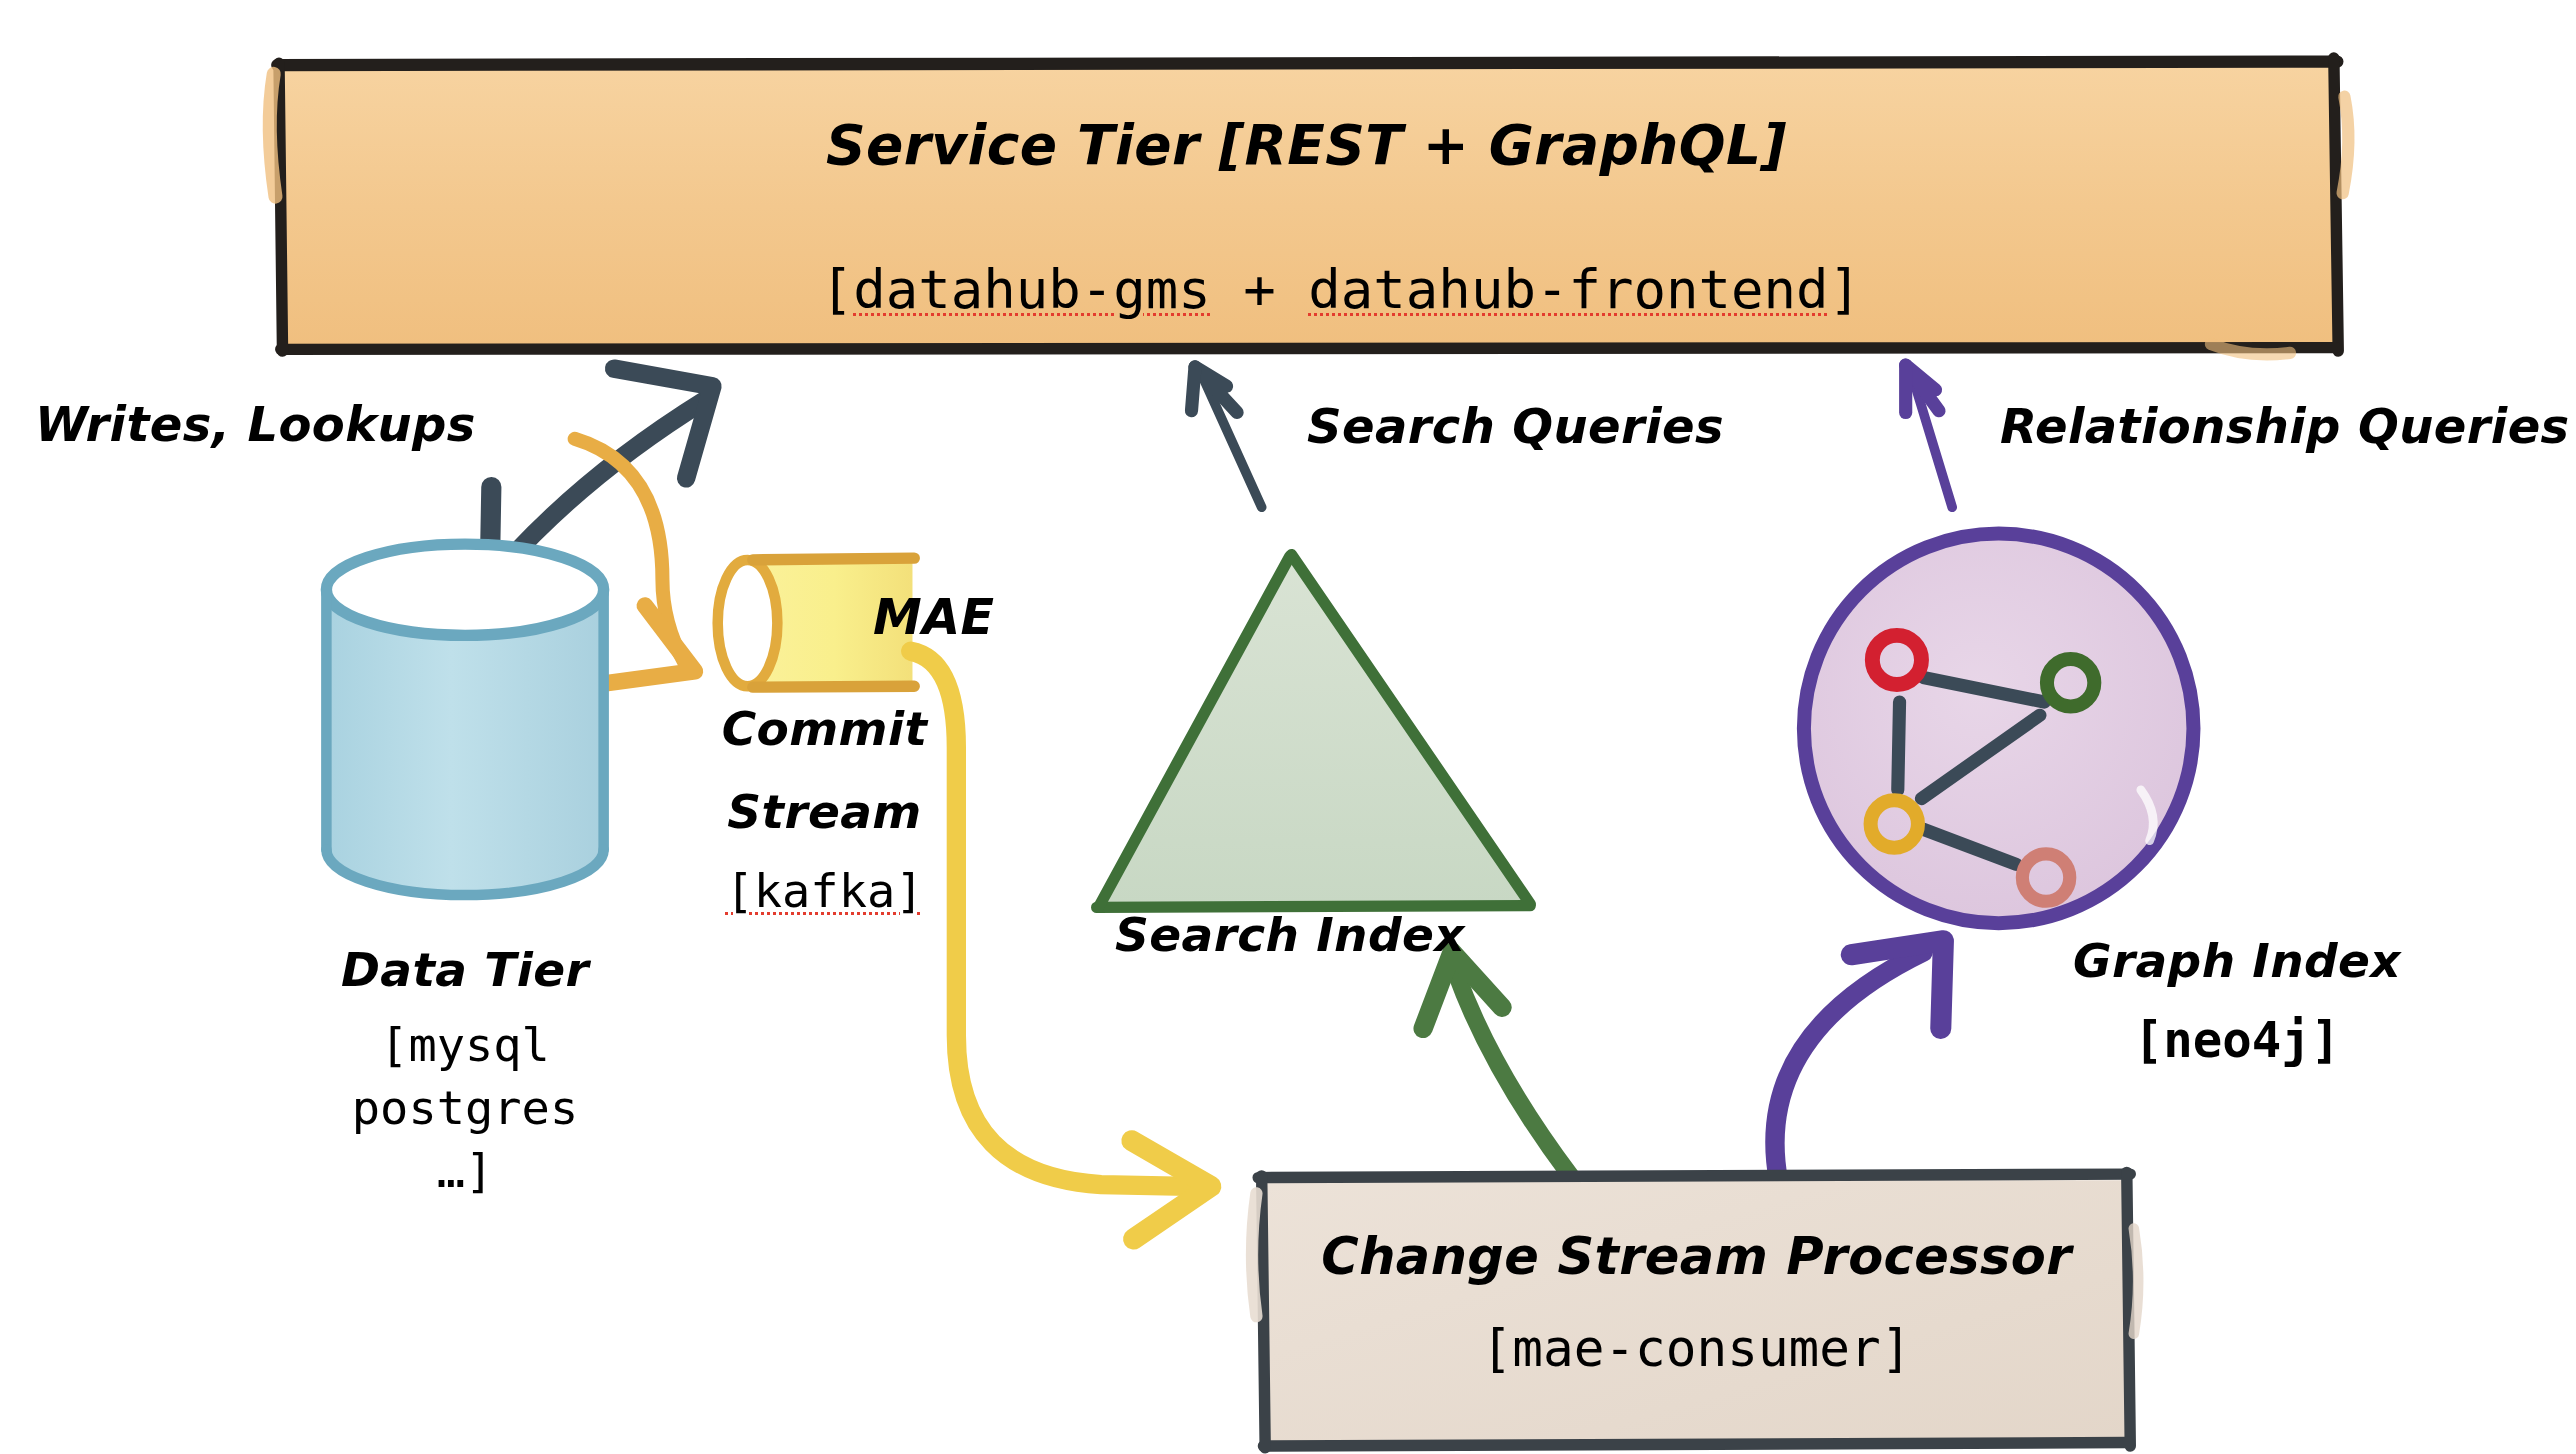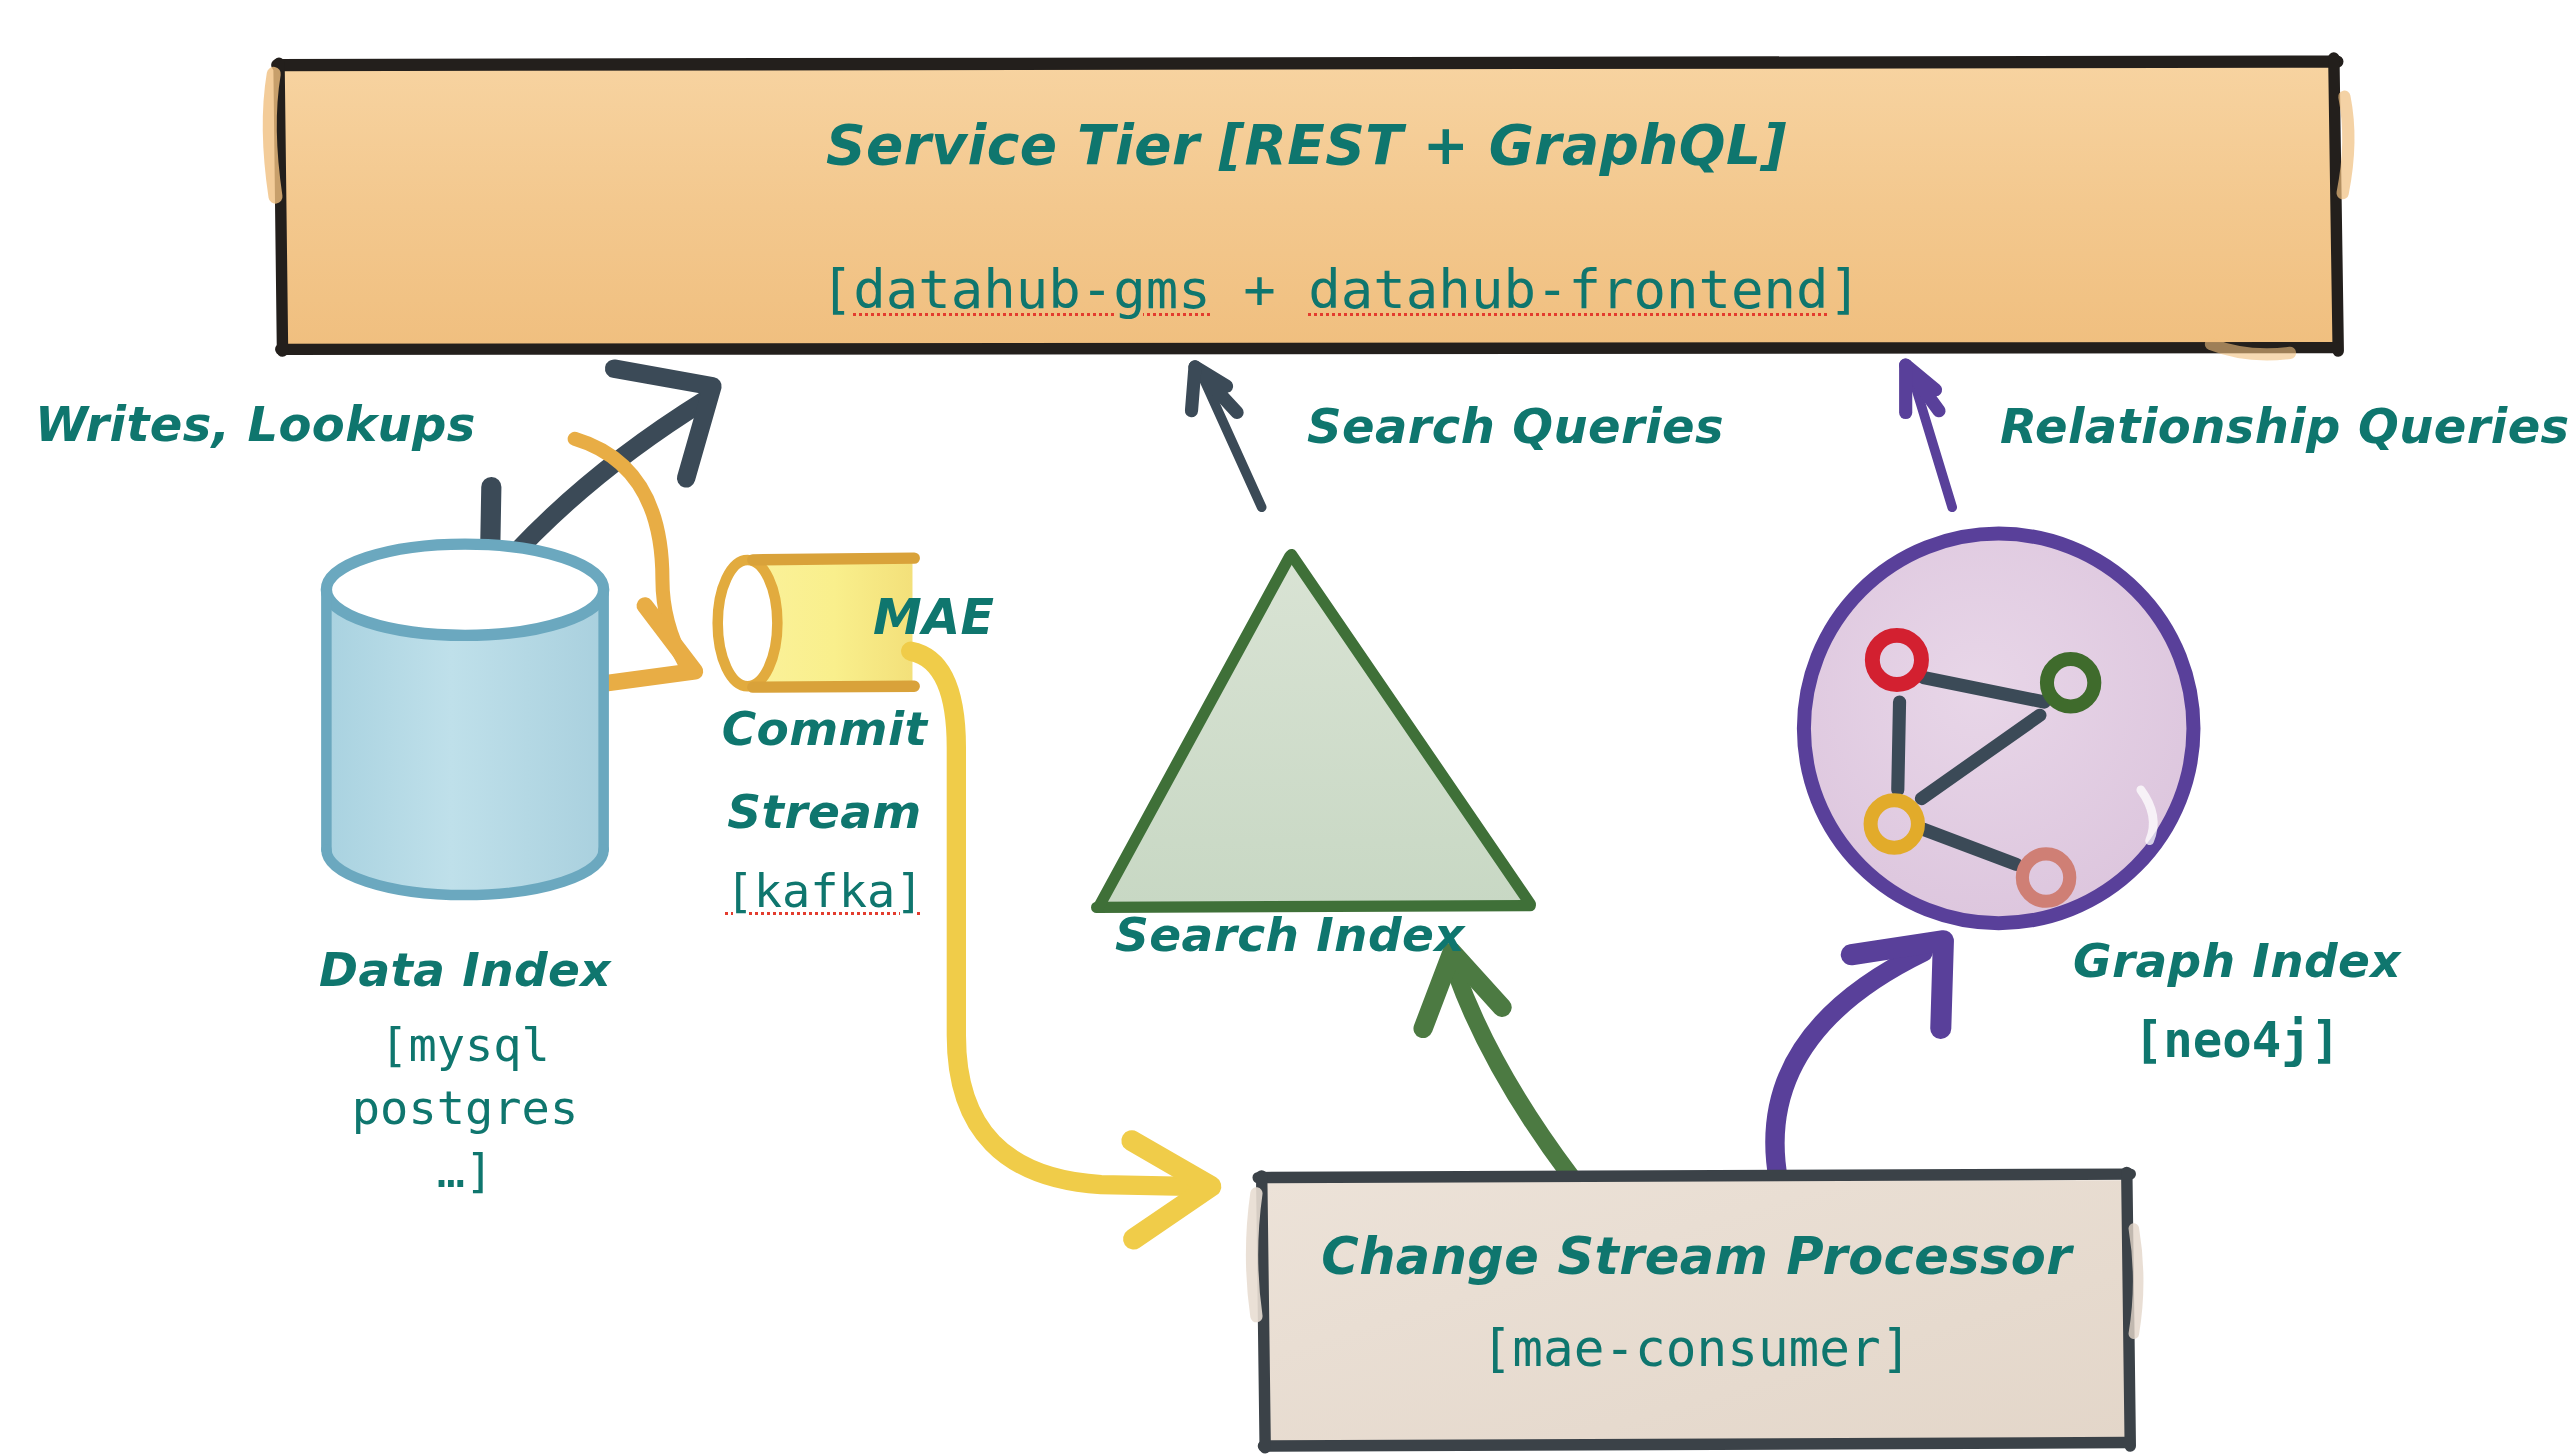--- a/index.html
+++ b/index.html
@@ -17,21 +17,21 @@
   }
   svg.layer {
     position: absolute;
     left: 0;
     top: 0;
     width: 2576px;
     height: 1455px;
   }
   .lbl {
     position: absolute;
-    color: #0f766e;
+    color: #000000;
     white-space: pre;
     line-height: 1.15;
   }
   .hand {
     font-family: "DejaVu Sans", sans-serif;
     font-style: italic;
     font-weight: 600;
     letter-spacing: 0.4px;
   }
   .mono {
@@ -198,21 +198,21 @@
   <div class="lbl center" style="left:279px; top:197px; width:2055px; font-size:54px;">
     <span class="mono">[</span><span class="mono spell">datahub-gms</span><span class="mono"> + </span><span class="mono spell">datahub-frontend</span><span class="mono">]</span>
   </div>
 
   <div class="lbl hand" style="left:35px; top:386px; font-size:48px;margin-top:11px;">Writes, Lookups</div>
 
   <div class="lbl hand" style="left:1307px; top:399px; font-size:48px;">Search Queries</div>
 
   <div class="lbl hand" style="left:2000px; top:399px; font-size:48px;">Relationship Queries</div>
 
-  <div class="lbl hand center" style="left:263px; top:943px; width:404px; font-size:47px;">Data Index</div>
+  <div class="lbl hand center" style="left:263px; top:943px; width:404px; font-size:47px;">Data Tier</div>
   <div class="lbl mono center" style="left:263px; top:1018px; width:404px; font-size:47px;">[mysql</div>
   <div class="lbl mono center" style="left:263px; top:1081px; width:404px; font-size:47px;">postgres</div>
   <div class="lbl mono center" style="left:263px; top:1144px; width:404px; font-size:47px;">…]</div>
 
   <div class="lbl hand" style="left:873px; top:590px; font-size:49px;">MAE</div>
 
   <div class="lbl hand center" style="left:693px; top:702px; width:263px; font-size:47px;">Commit</div>
   <div class="lbl hand center" style="left:693px; top:785px; width:263px; font-size:47px;">Stream</div>
   <div class="lbl mono spell center" style="left:693px; top:864px; width:263px; font-size:47px;">[kafka]</div>
 

